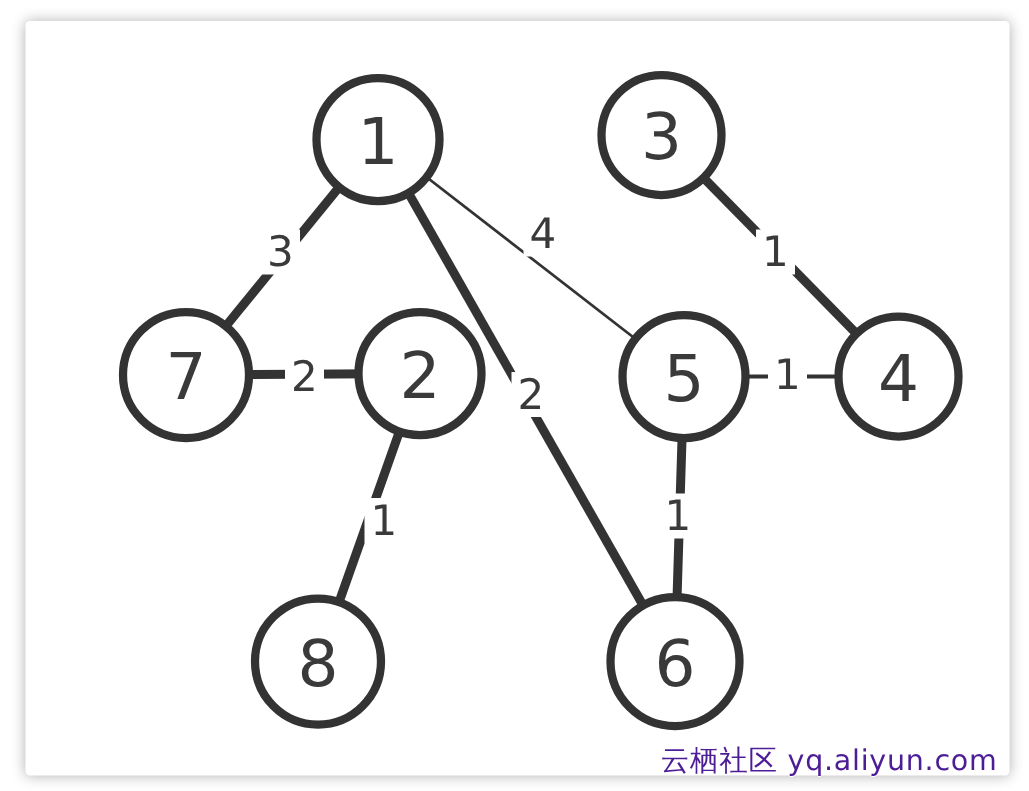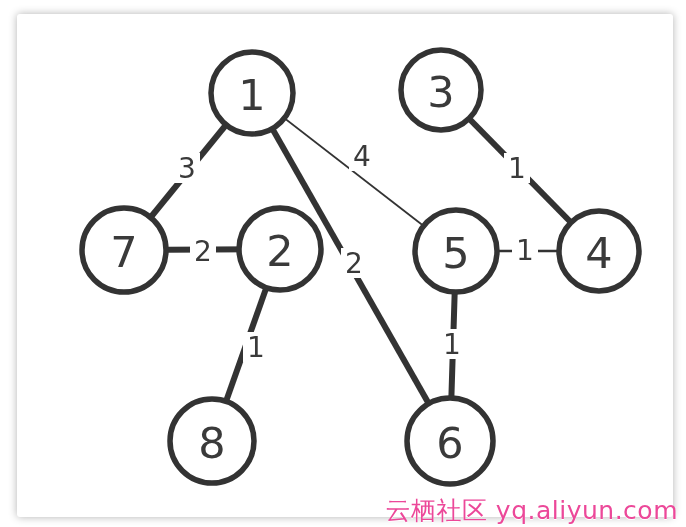--- a/index.html
+++ b/index.html
@@ -36,25 +36,25 @@
   .node-label {
     font-family: "DejaVu Sans", "Liberation Sans", sans-serif;
     font-size: 43px;
   }
   .edge-label {
     font-family: "DejaVu Sans", "Liberation Sans", sans-serif;
     font-size: 28px;
   }
   .watermark {
     position: absolute;
-    right: 8px;
+    right: 21px;
     top: 494px;
-    font-size: 25px;
+    font-size: 19px;
     letter-spacing: 0.5px;
-    color: #ec4899;
+    color: #4c1d95;
     text-shadow: 0 1px 0 #ffffff;
     white-space: nowrap;
     user-select: none;
   }
 </style>
 </head>
 <body>
 
 <div class="stage">
   <div class="card"></div>

